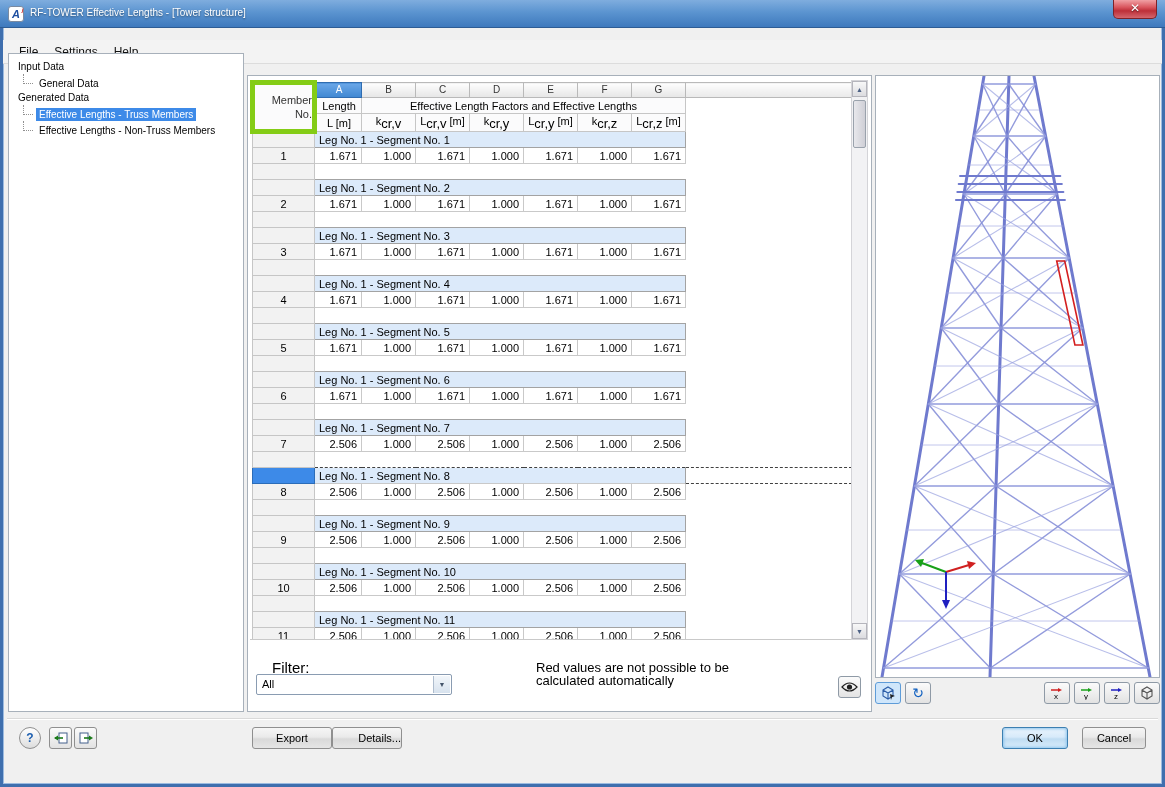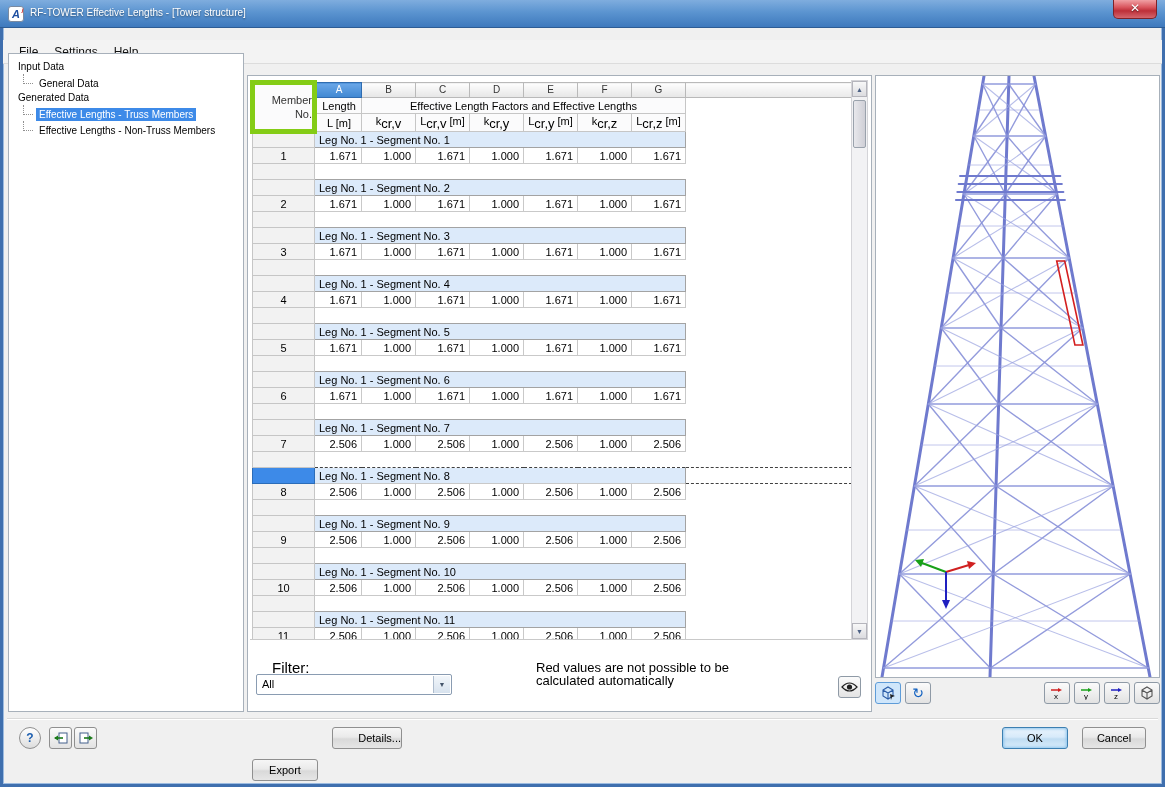--- a/index.html
+++ b/index.html
@@ -631,18 +631,18 @@
         <polygon points="0,6 4,3.5 4,8.5" fill="#1a7a1a"></polygon>
     </svg>
   </button>
   <button class="icon-btn" style="left:71px;">
     <svg width="14" height="12" viewBox="0 0 14 12">
       <rect x="1" y="1" width="8" height="10" fill="#fff" stroke="#44608c"></rect>
       <line x1="5" y1="6" x2="12" y2="6" stroke="#1a7a1a" stroke-width="1.6"></line>
         <polygon points="14,6 10,3.5 10,8.5" fill="#1a7a1a"></polygon>
     </svg>
   </button>
-  <button class="std-btn" style="left:249px;width:66px;margin-top:32px;">Export</button>
+  <button class="std-btn" style="left:249px;width:80px;">Export</button>
   <button class="std-btn" style="left:329px;width:70px;text-align:right;">Details...</button>
   <button class="std-btn ok" style="left:999px;width:66px;">OK</button>
   <button class="std-btn" style="left:1079px;width:64px;">Cancel</button>
 
 </div>
 
 </body></html>

